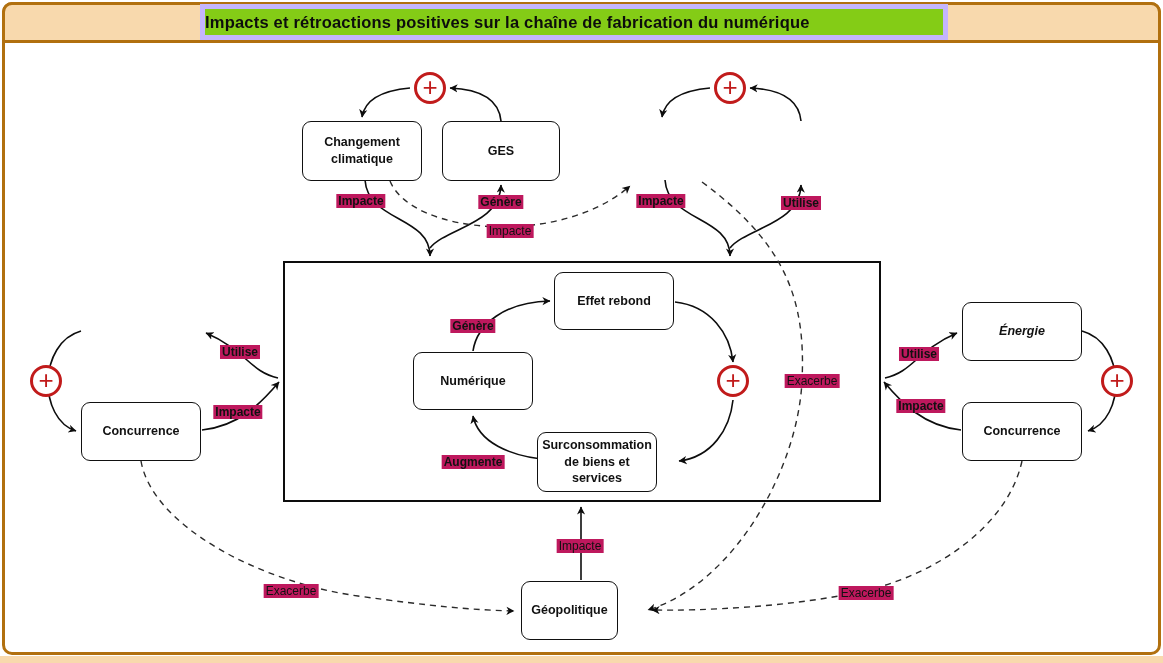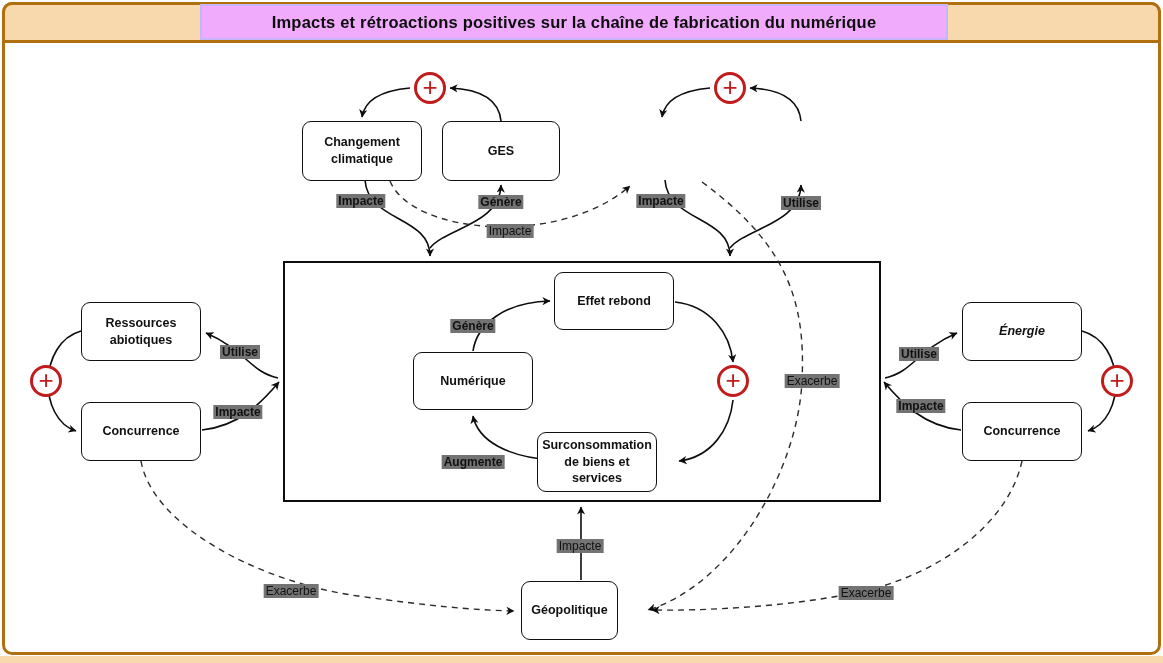--- a/index.html
+++ b/index.html
@@ -12,22 +12,22 @@
   .frame{
     position:absolute;left:2px;top:2px;width:1159px;height:653px;
     border:3px solid #B1700F;border-radius:10px;box-sizing:border-box;background:#ffffff;
   }
   .titlebar{
     position:absolute;left:2px;top:2px;width:1159px;height:41px;
     background:#F8D9AD;border:3px solid #B1700F;border-radius:10px 10px 0 0;box-sizing:border-box;
   }
   .titlebox{
     position:absolute;left:200px;top:4px;width:748px;height:36px;
-    background:#f0abfc;border:2px solid #c4b5fd;box-sizing:border-box;
-    display:flex;align-items:center;justify-content:center;
+    background:#84cc16;border:5px solid #c4b5fd;box-sizing:border-box;
+    display:flex;align-items:center;justify-content:flex-start;
   }
   .titlebox span{font-size:16.5px;font-weight:bold;color:#0d0d0d;letter-spacing:.2px;}
   .central-frame{
     position:absolute;left:283px;top:261px;width:598px;height:241px;
     border:2.5px solid #0d0d0d;box-sizing:border-box;background:#ffffff;
   }
   svg.edges{position:absolute;left:0;top:0;width:1163px;height:663px;}
   .node{
     position:absolute;background:#ffffff;border:1.6px solid #111;border-radius:9px;
     box-sizing:border-box;display:flex;align-items:center;justify-content:center;
@@ -35,21 +35,21 @@
     padding:2px 6px;
   }
   .plus{
     position:absolute;width:32px;height:32px;border-radius:50%;
     border:3px solid #C11B1B;background:#ffffff;box-sizing:border-box;
     display:flex;align-items:center;justify-content:center;
     color:#C11B1B;font-size:26px;font-weight:normal;line-height:24px;padding-bottom:2px;
   }
   .elabel{
     position:absolute;transform:translate(-50%,-50%);
-    font-size:12px;color:#111;background:#737373;padding:0 2px;white-space:nowrap;
+    font-size:12px;color:#111;background:#be185d;padding:0 2px;white-space:nowrap;
   }
   .elabel.bold{font-weight:bold;}
 </style>
 </head>
 <body>
 
 <div class="canvas">
 
   <div class="bottom-strip"></div>
   <div class="frame"></div>
@@ -106,23 +106,20 @@
   <div class="plus" style="left:717px;top:365px;">
       <span>+</span>
     </div>
 
   <div class="node" style="left:302px;top:121px;width:120px;height:60px;">
       <span>Changement climatique</span>
     </div>
   <div class="node" style="left:442px;top:121px;width:118px;height:60px;">
       <span>GES</span>
     </div>
-  <div class="node" style="left:81px;top:302px;width:120px;height:59px;">
-      <span>Ressources abiotiques</span>
-    </div>
   <div class="node" style="left:81px;top:402px;width:120px;height:59px;">
       <span>Concurrence</span>
     </div>
   <div class="node" style="left:962px;top:302px;width:120px;height:59px;font-style:italic;">
       <span>Énergie</span>
     </div>
   <div class="node" style="left:962px;top:402px;width:120px;height:59px;">
       <span>Concurrence</span>
     </div>
   <div class="node" style="left:521px;top:581px;width:97px;height:59px;">

